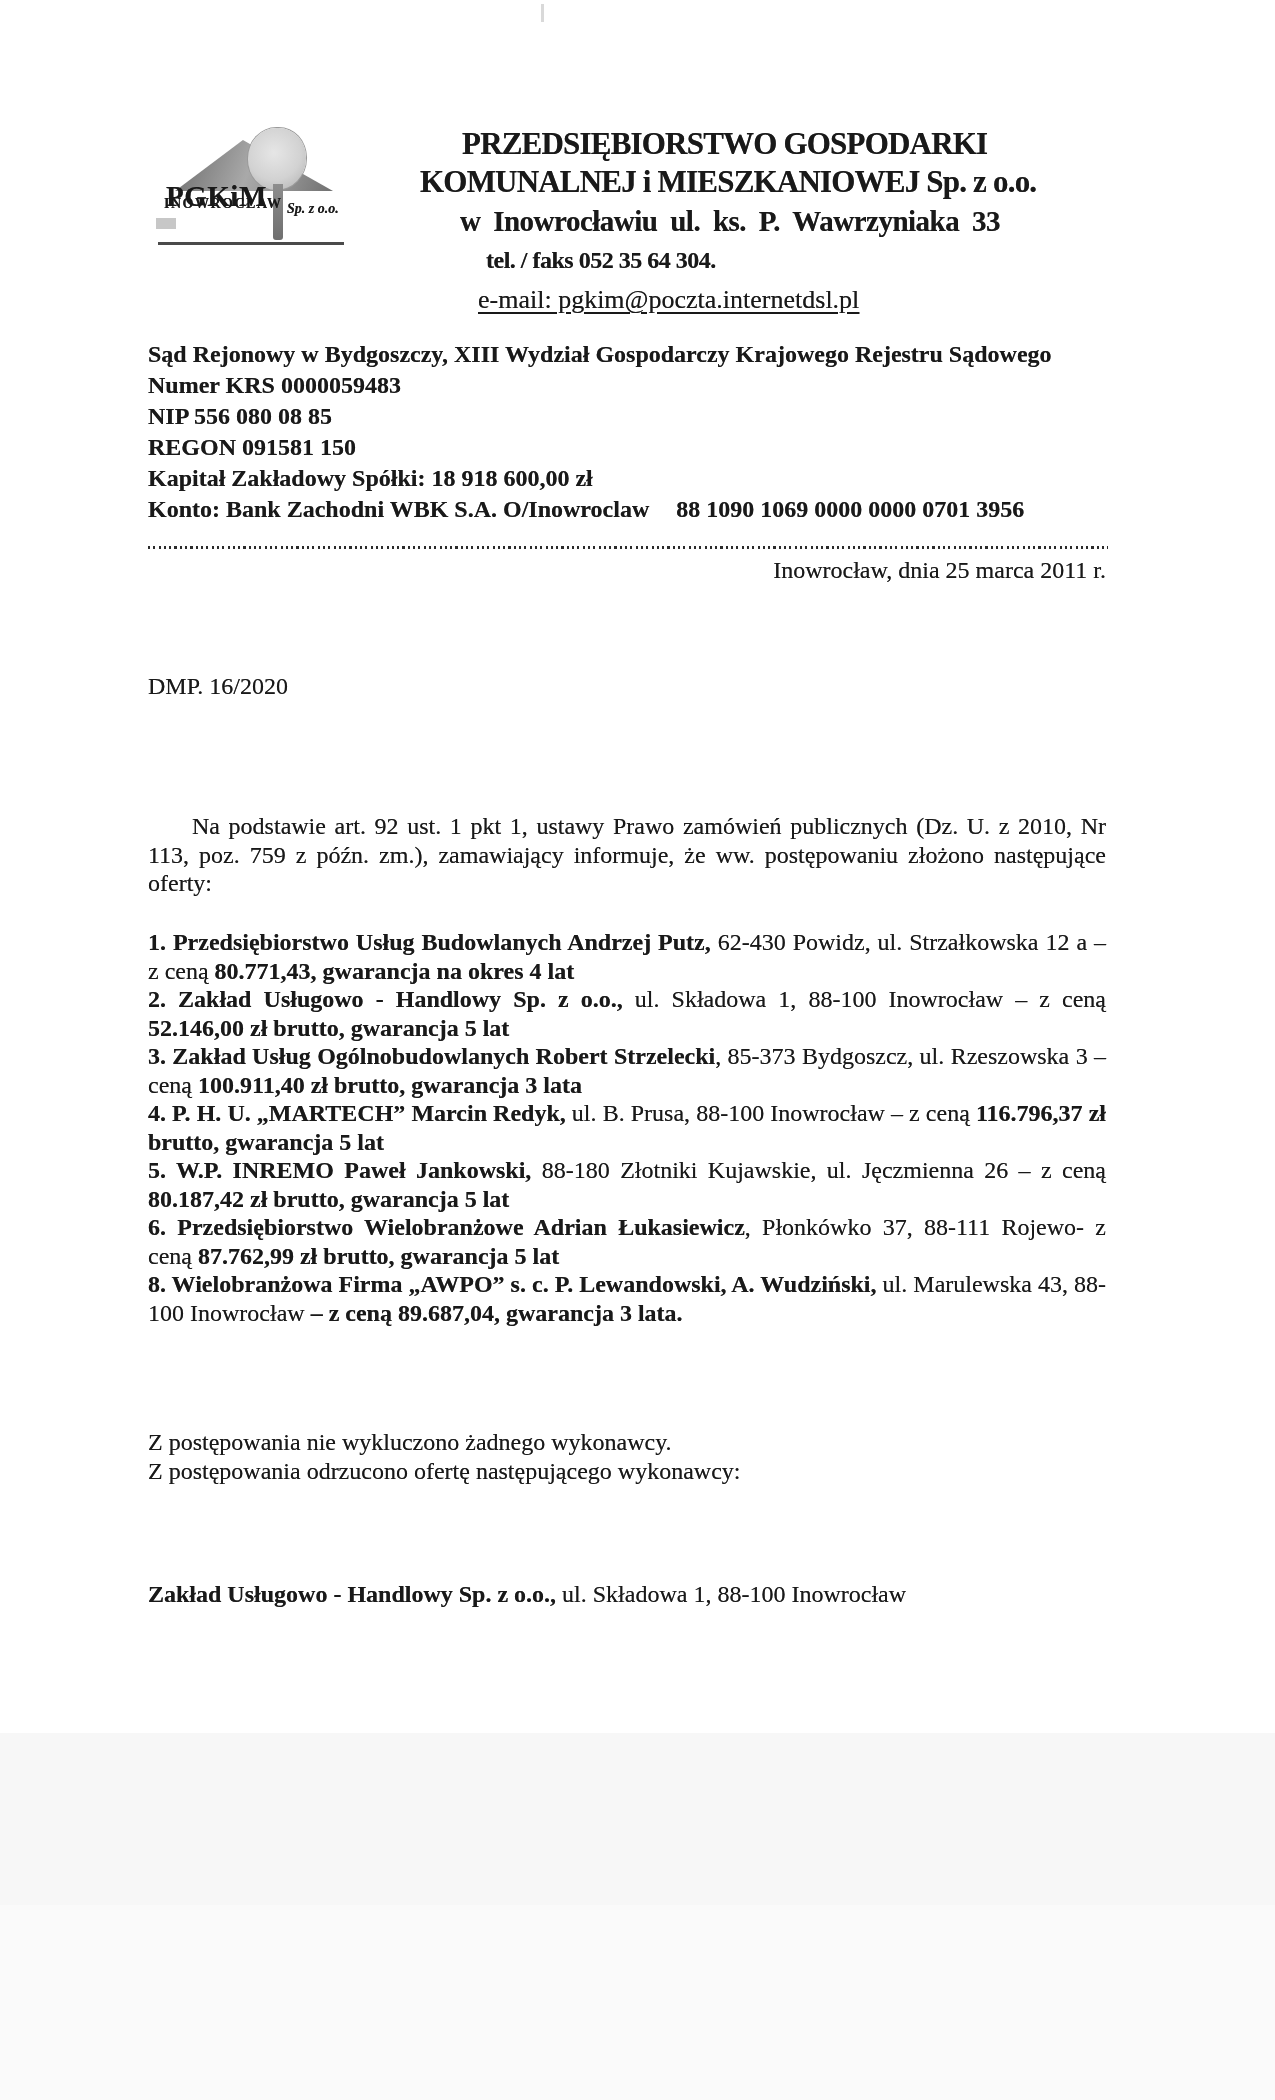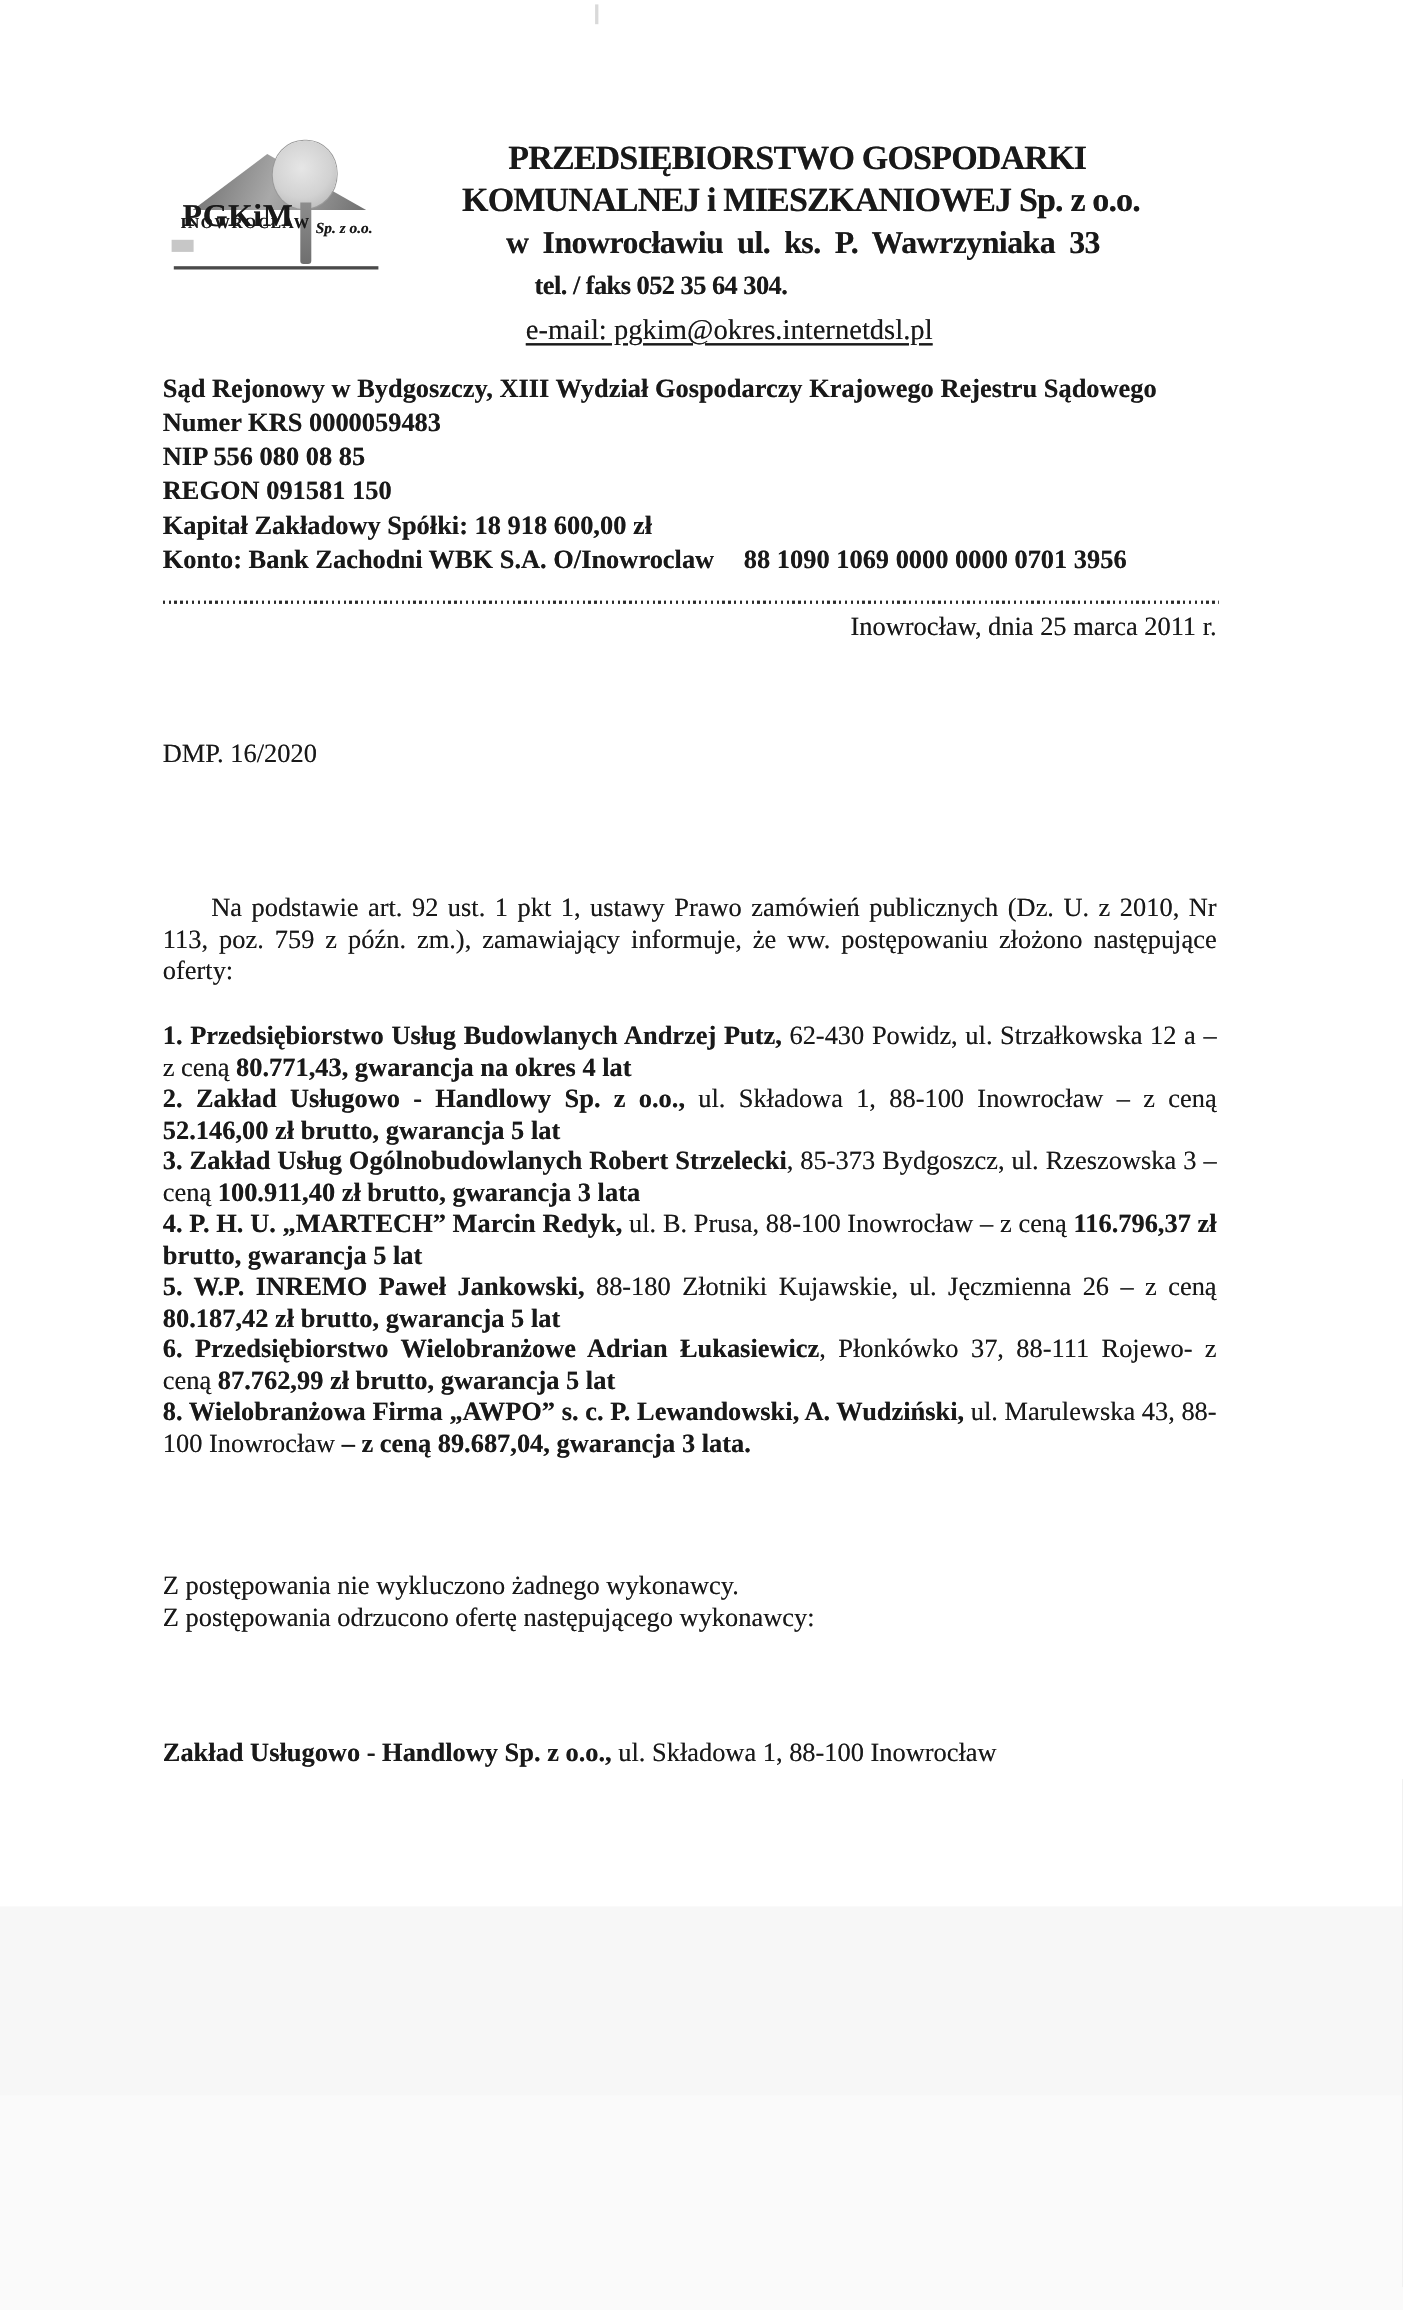--- a/index.html
+++ b/index.html
@@ -90,21 +90,21 @@
       <div class="logo-sp ink">Sp. z o.o.</div>
       <div class="logo-citybox"></div>
       <div class="logo-city ink">INOWROCŁAW</div>
       <div class="logo-rule"></div>
     </div>
 
     <div class="abs hdr hdr-l1 ink">PRZEDSIĘBIORSTWO GOSPODARKI</div>
     <div class="abs hdr hdr-l2 ink">KOMUNALNEJ i MIESZKANIOWEJ Sp. z o.o.</div>
     <div class="abs hdr hdr-l3 ink">w Inowrocławiu ul. ks. P. Wawrzyniaka 33</div>
     <div class="abs hdr hdr-tel ink">tel. / faks 052 35 64 304.</div>
-    <div class="abs hdr hdr-mail ink">e-mail: pgkim@okres.internetdsl.pl</div>
+    <div class="abs hdr hdr-mail ink">e-mail: pgkim@poczta.internetdsl.pl</div>
   </div>
 
   <div class="abs registry ink">
     <div>Sąd Rejonowy w Bydgoszczy, XIII Wydział Gospodarczy Krajowego Rejestru Sądowego</div>
     <div>Numer KRS 0000059483</div>
     <div>NIP 556 080 08 85</div>
     <div>REGON 091581 150</div>
     <div>Kapitał Zakładowy Spółki: 18 918 600,00 zł</div>
     <div><span>Konto: Bank Zachodni WBK S.A. O/Inowroclaw</span><span class="konto-num">88 1090 1069 0000 0000 0701 3956</span></div>
   </div>

